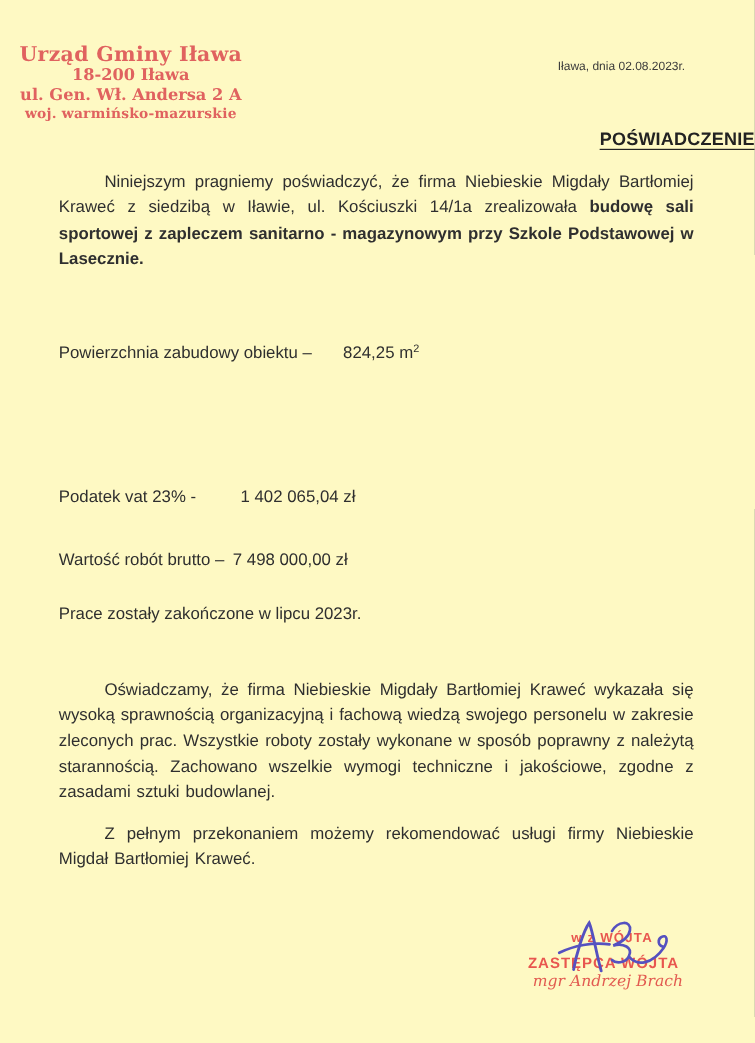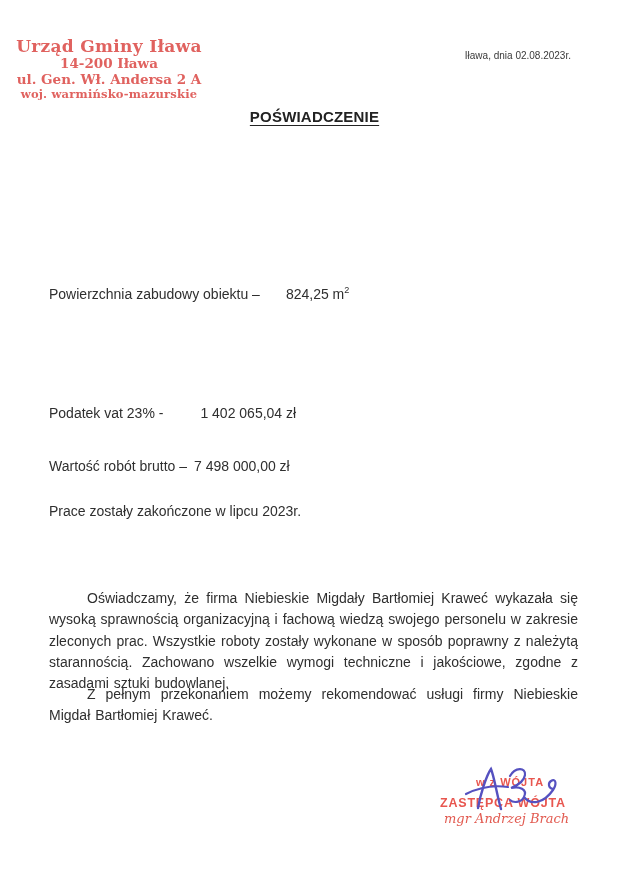--- a/index.html
+++ b/index.html
@@ -4,21 +4,21 @@
 <style>
   * { margin: 0; padding: 0; box-sizing: border-box; }
   html, body { background: #9a9a9a; }
   body { font-family: "Liberation Sans", sans-serif; }
 
   .page {
     position: relative;
     width: 629px;
     height: 869px;
     margin: 0 auto;
-    background: #ffffff;
+    background: #fef9c3;
     overflow: hidden;
     color: #2f2f2f;
   }
 
   
   .stamp {
     position: absolute;
     left: 14px;
     top: 36px;
     width: 190px;
@@ -41,21 +41,21 @@
     font-size: 10px;
     color: #3a3a3a;
   }
 
   
   .doc-title {
     position: absolute;
     top: 108px;
     left: 0;
     width: 100%;
-    text-align: center;
+    text-align: right;
     font-size: 15px;
     font-weight: bold;
     color: #222222;
     letter-spacing: 0.2px;
   }
   .doc-title span { text-decoration: underline; text-underline-offset: 3px; }
 
   
   .para {
     position: absolute;
@@ -63,21 +63,21 @@
     right: 51px;
     font-size: 14px;
     line-height: 21.3px;
     text-align: justify;
     text-indent: 38px;
     color: #2f2f2f;
     word-spacing: 1px;
   }
   .para b { font-weight: bold; }
   .p1 { top: 141px; }
-  .p2 { top: 564px; margin-top: 24px; }
+  .p2 { top: 564px; }
   .p3 { top: 684px; }
 
   
   .line-block {
     position: absolute;
     left: 49px;
     right: 51px;
     font-size: 14px;
     color: #2f2f2f;
   }
@@ -141,31 +141,32 @@
     height: 50px;
   }
 </style>
 </head>
 <body>
 
 <div class="page">
 
   <div class="stamp">
     <div class="l1">Urząd Gminy Iława</div>
-    <div class="l2">14-200 Iława</div>
+    <div class="l2">18-200 Iława</div>
     <div class="l3">ul. Gen. Wł. Andersa 2 A</div>
     <div class="l4">woj. warmińsko-mazurskie</div>
   </div>
 
   <div class="date-line">Iława, dnia 02.08.2023r.</div>
 
   <div class="doc-title">
     <span>POŚWIADCZENIE</span>
   </div>
 
+  <div class="para p1"><span>Niniejszym pragniemy poświadczyć, że firma Niebieskie Migdały Bartłomiej Kraweć z siedzibą w Iławie, ul. Kościuszki 14/1a zrealizowała </span><b>budowę sali sportowej z zapleczem sanitarno - magazynowym przy Szkole Podstawowej w Lasecznie.</b></div>
 
   <div class="line-block specs">
     <div class="row">
       <span>Powierzchnia zabudowy obiektu –</span><span class="gap-wide"></span><span>824,25 m</span><sup>2</sup>
     </div>
   </div>
 
   <div class="line-block costs">
     <div class="row">
       <span>Podatek vat 23% -</span><span class="gap-mid"></span><span>1 402 065,04 zł</span>

